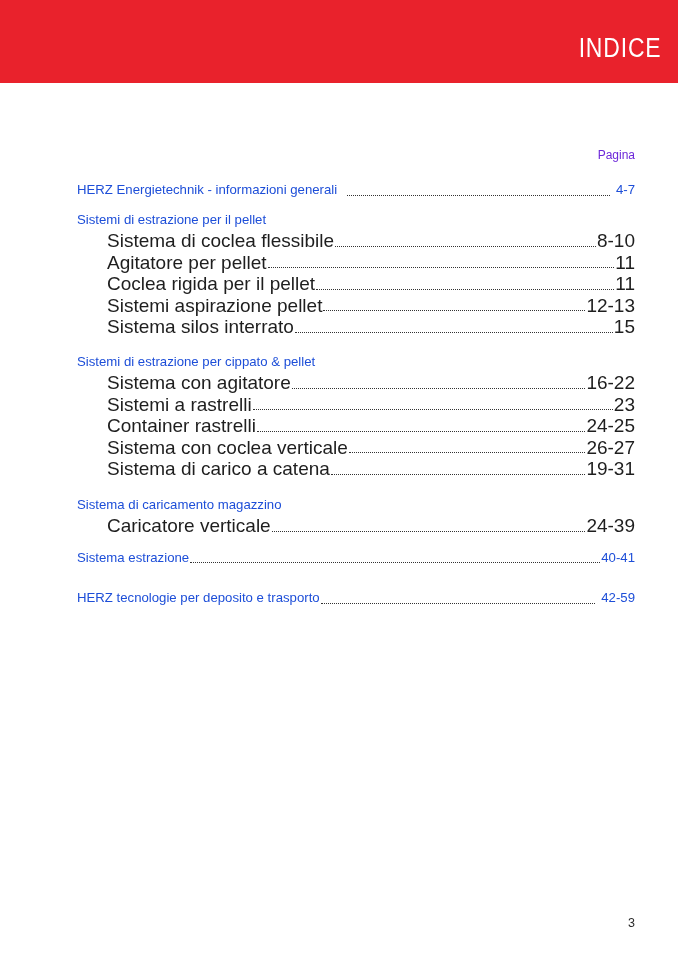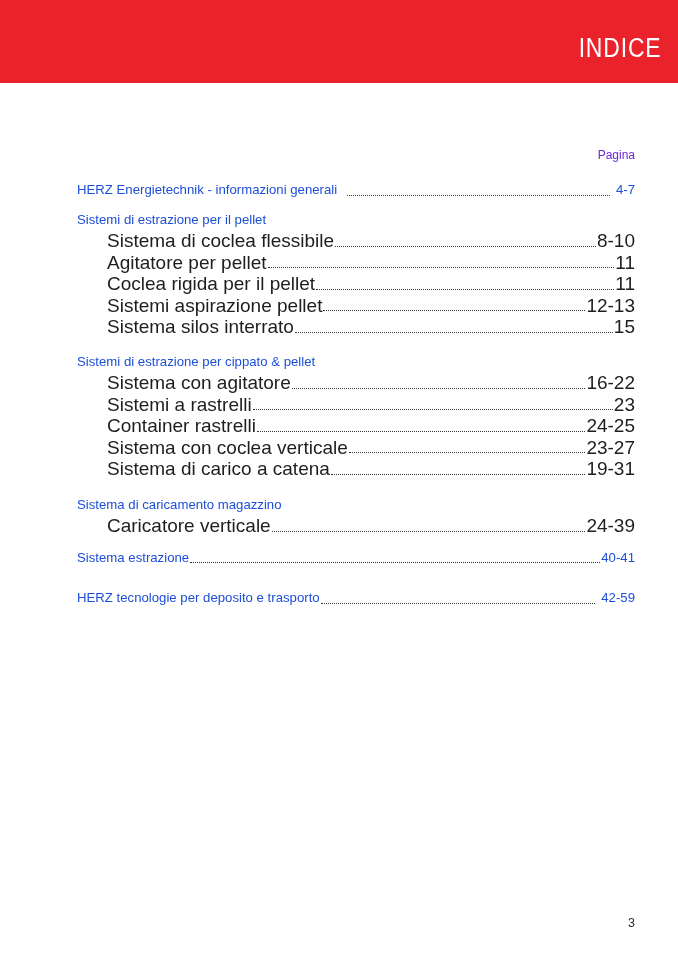--- a/index.html
+++ b/index.html
@@ -159,21 +159,21 @@
         <span class="pages">23</span>
       </div>
       <div class="row item">
         <span class="label">Container rastrelli</span>
         <span class="dots"></span>
         <span class="pages">24-25</span>
       </div>
       <div class="row item">
         <span class="label">Sistema con coclea verticale</span>
         <span class="dots"></span>
-        <span class="pages">23-27</span>
+        <span class="pages">26-27</span>
       </div>
       <div class="row item">
         <span class="label">Sistema di carico a catena</span>
         <span class="dots"></span>
         <span class="pages">19-31</span>
       </div>
     </div>
 
     <div class="section s4">
       <div class="row bold">

